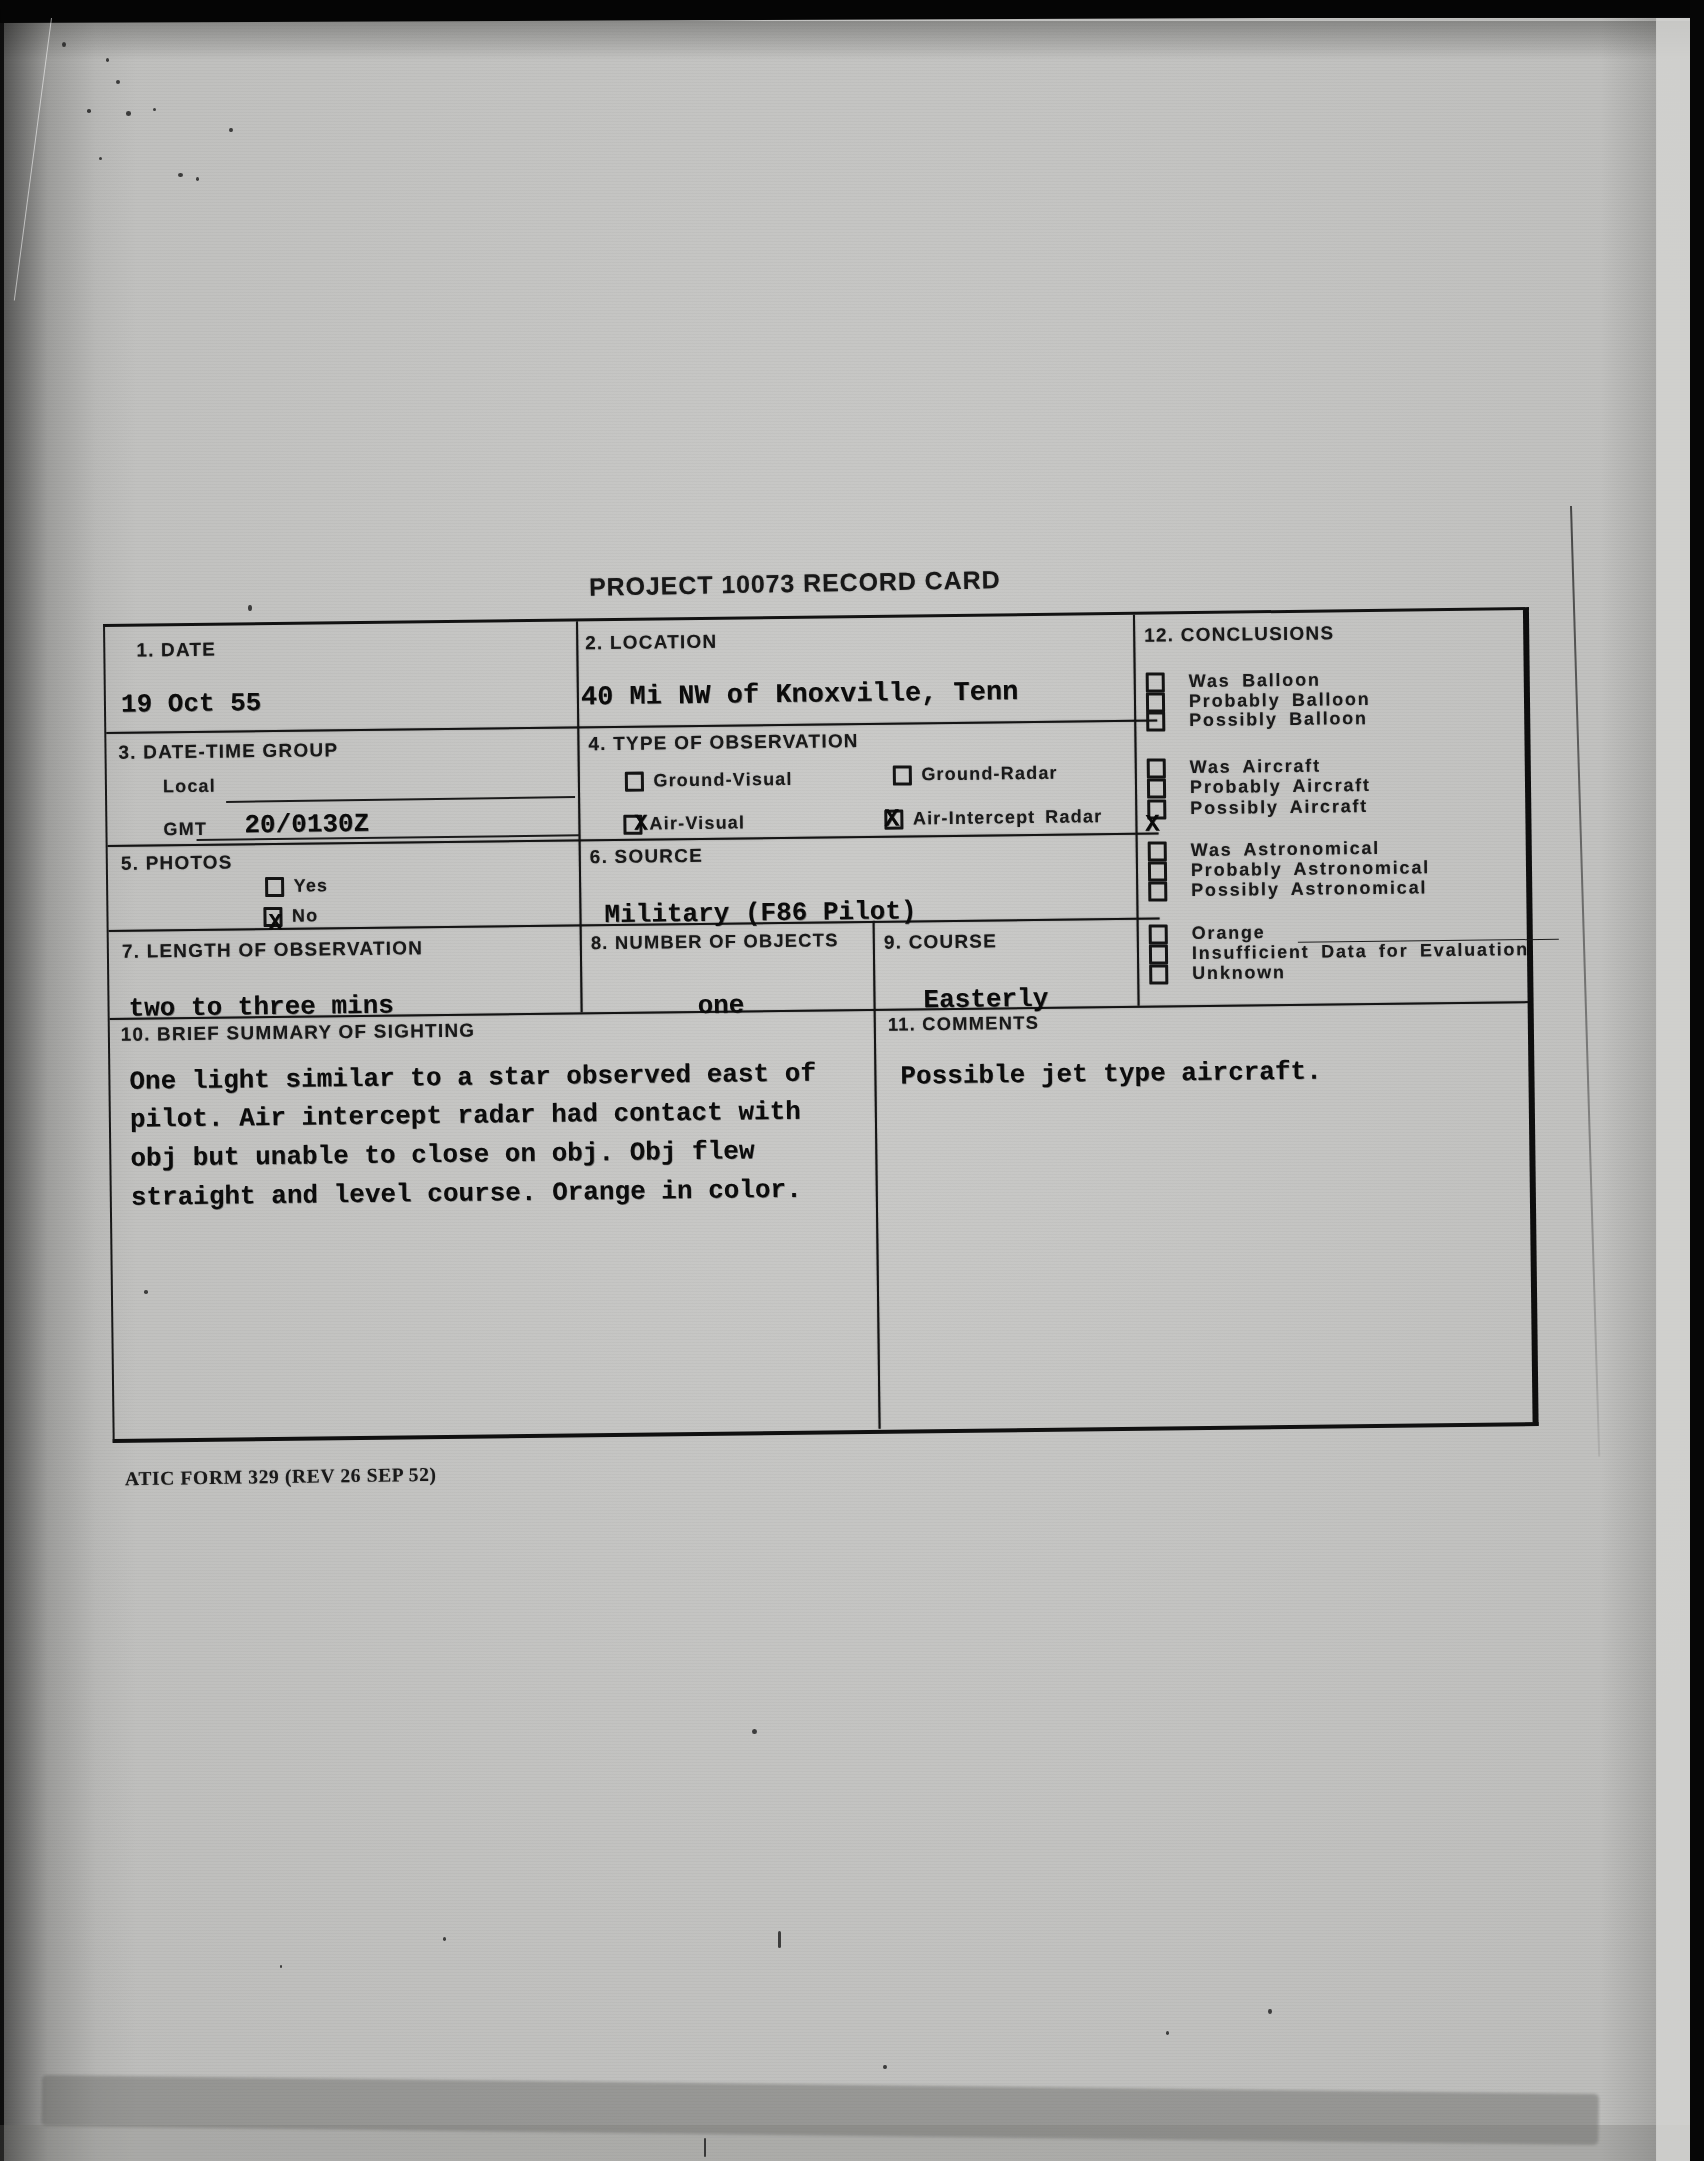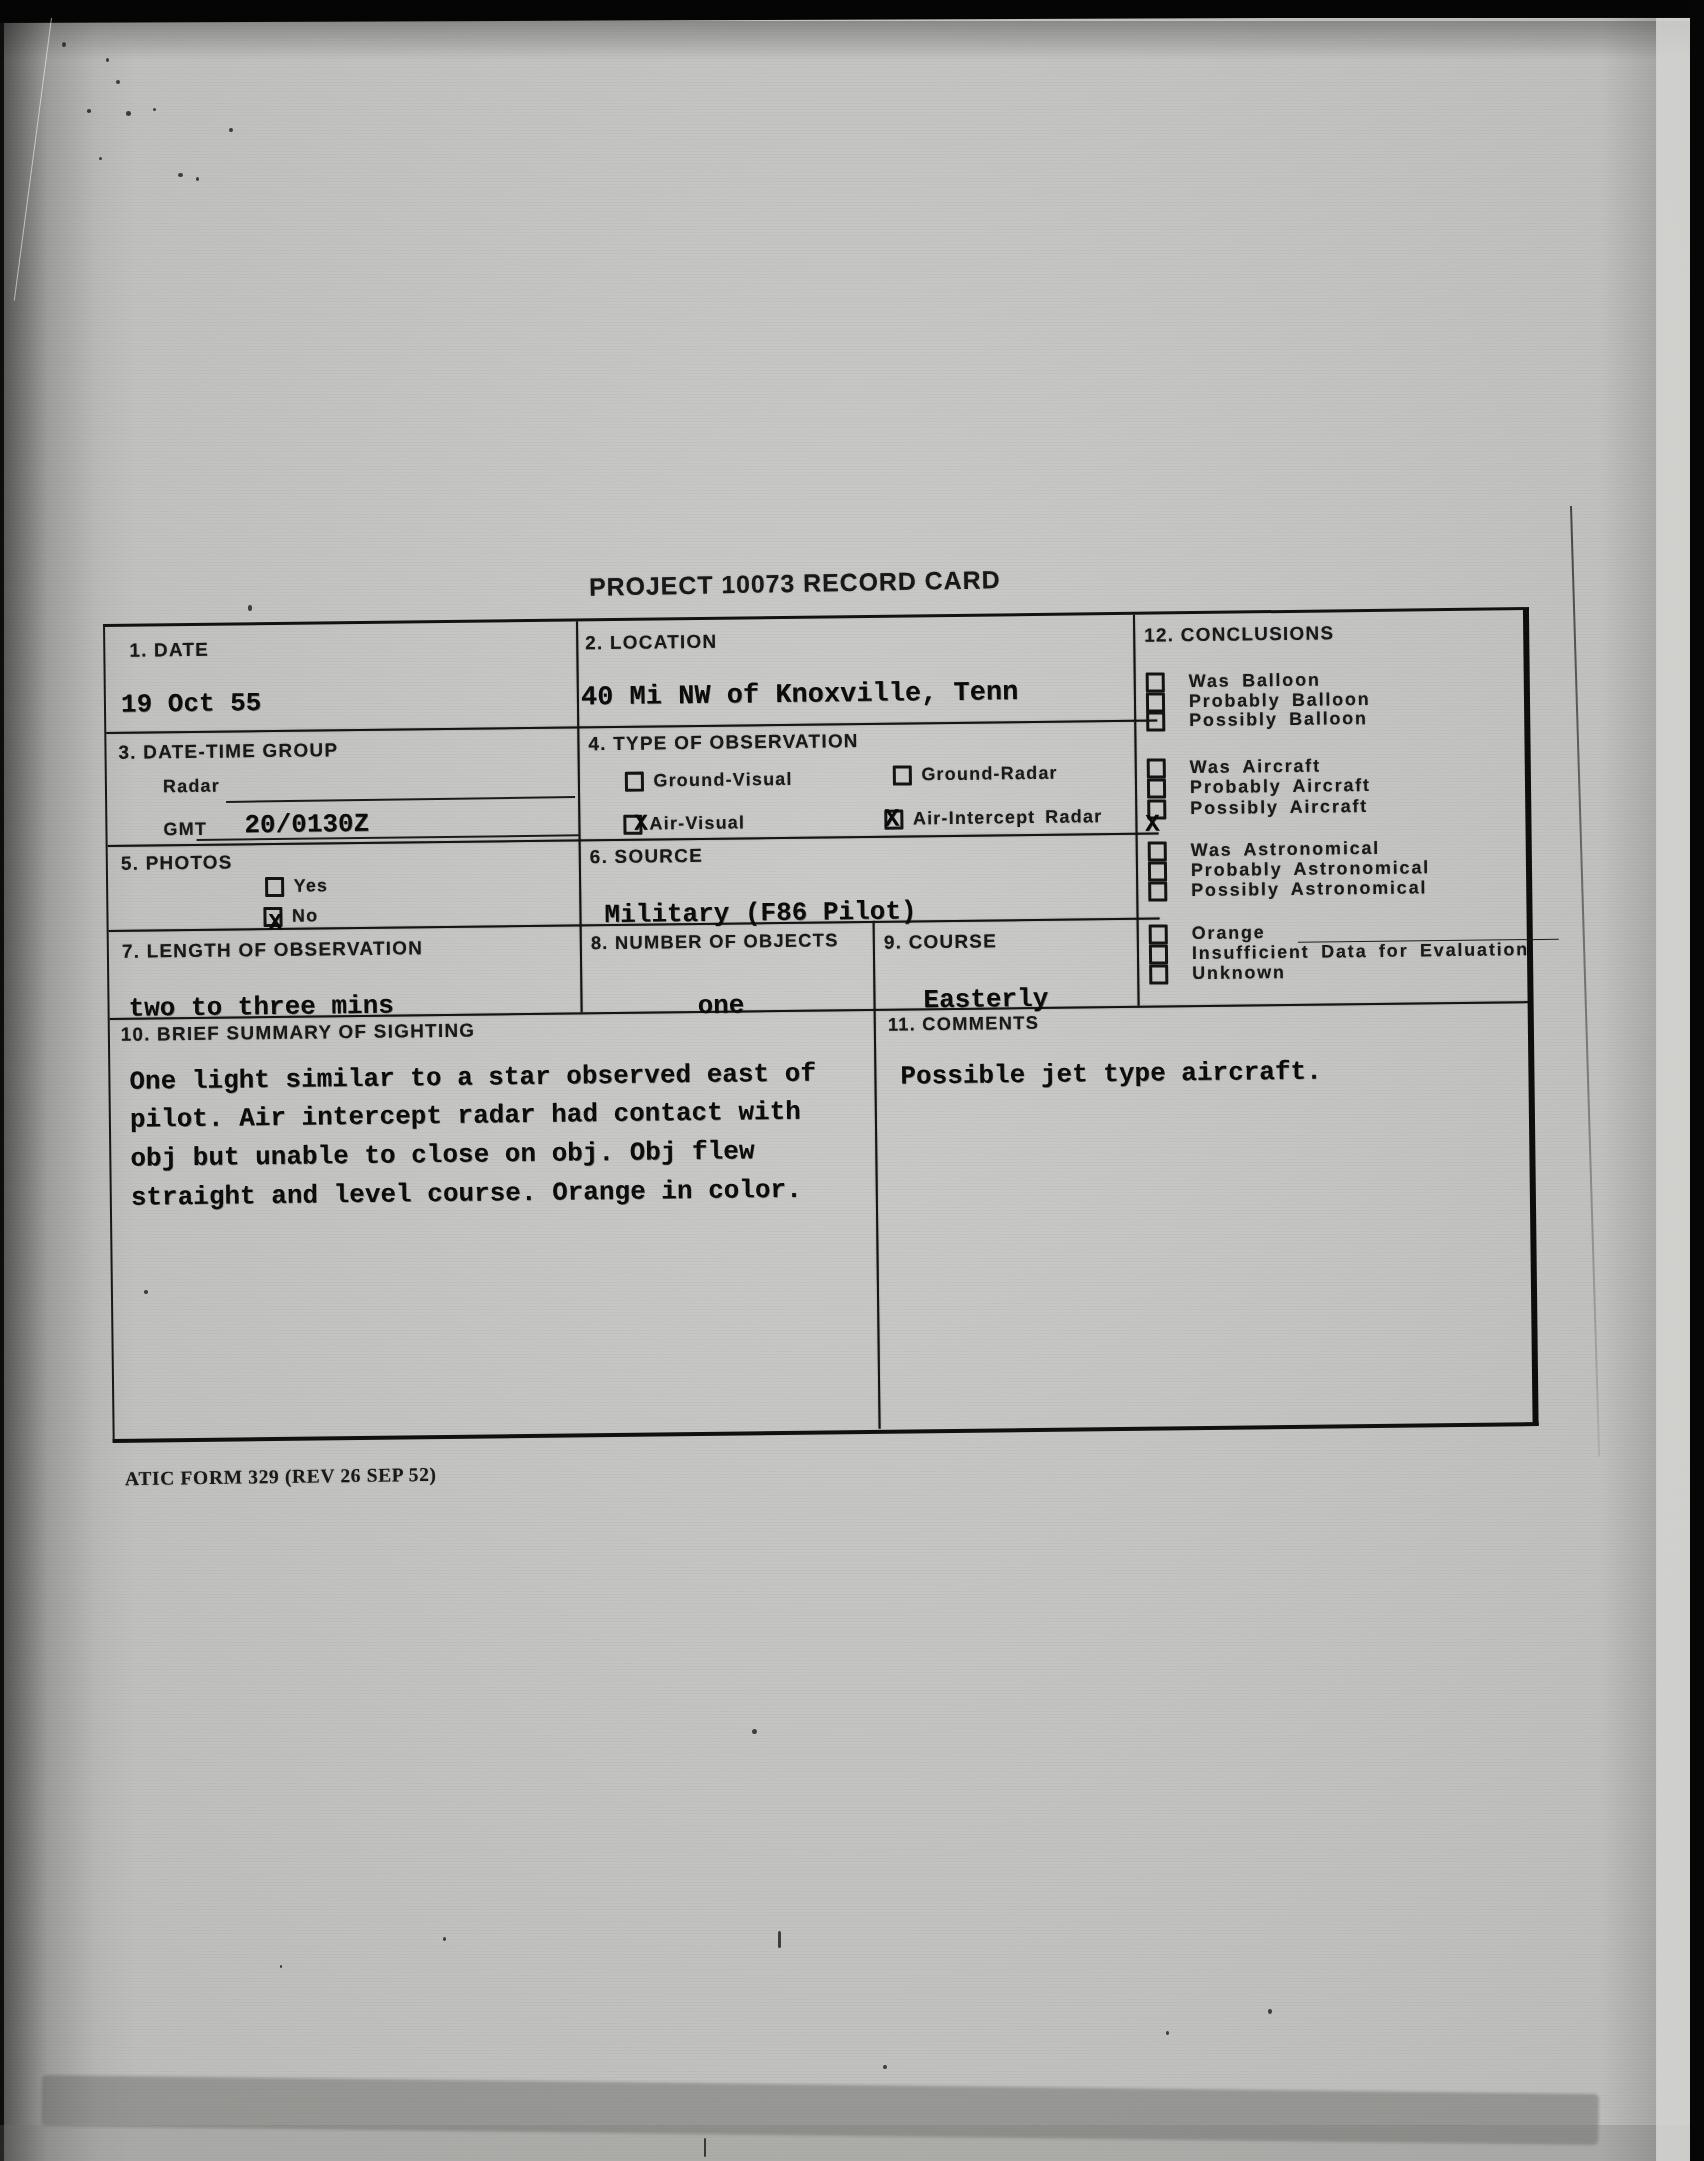--- a/index.html
+++ b/index.html
@@ -114,28 +114,28 @@
     <div class="hl" style="left:1028px;top:105px;width:22.6px"></div>
     <div class="hl" style="left:0;top:218px;width:1028px"></div>
     <div class="hl" style="left:1028px;top:218px;width:22.6px"></div>
     <div class="hl" style="left:0;top:303px;width:1028px"></div>
     <div class="hl" style="left:1028px;top:303px;width:22.6px"></div>
     <div class="hl" style="left:0;top:391px;width:1419px"></div>
     <div class="vl" style="left:471px;top:0;height:391px"></div>
     <div class="vl" style="left:764px;top:303px;height:508px"></div>
     <div class="vl" style="left:1028px;top:0;height:391px"></div>
 
-    <div class="lab" style="left:24px;top:13px">1. DATE</div>
+    <div class="lab" style="left:31px;top:13px">1. DATE</div>
     <div class="typed" style="left:15px;top:63px">19 Oct 55</div>
 
     <div class="lab" style="left:480px;top:10.7px">2. LOCATION</div>
     <div class="typed" style="left:475px;top:61px;font-size:27px">40 Mi NW of Knoxville, Tenn</div>
 
     <div class="lab" style="left:12px;top:115px">3. DATE-TIME GROUP</div>
-    <div class="olab" style="position:absolute;left:56px;top:150px">Radar</div>
+    <div class="olab" style="position:absolute;left:56px;top:150px">Local</div>
     <div class="uline" style="left:119px;top:175px;width:349px;transform:rotate(-0.15deg)"></div>
     <div class="olab" style="position:absolute;left:56px;top:193px">GMT</div>
     <div class="typed" style="left:137px;top:185px">20/0130Z</div>
     <div class="uline" style="left:89px;top:213px;width:383px"></div>
 
     <div class="lab" style="left:482px;top:112px">4. TYPE OF OBSERVATION</div>
     <div class="opt" style="left:518px;top:150px">
       <span class="cb"></span>
       <span class="olab">Ground-Visual</span>
     </div>

